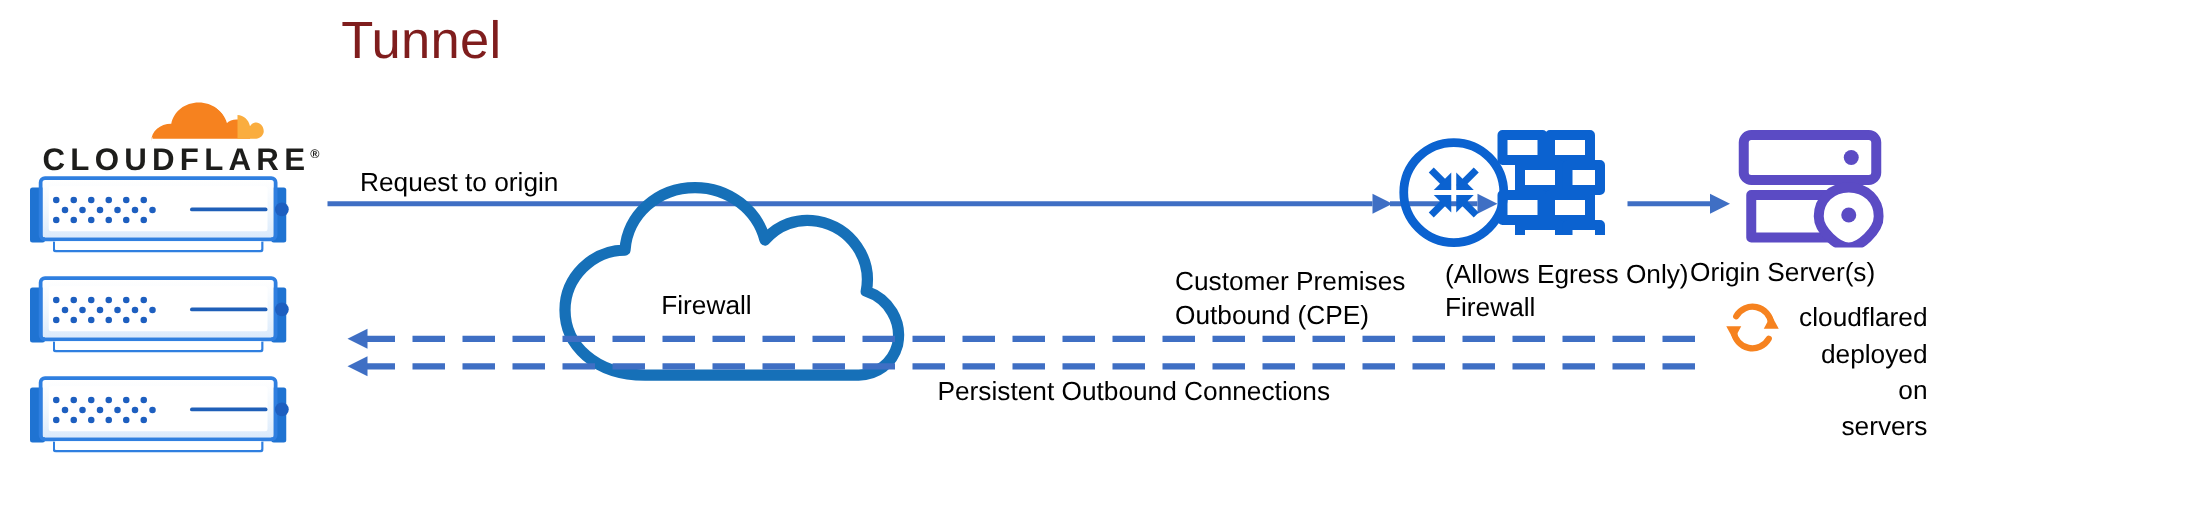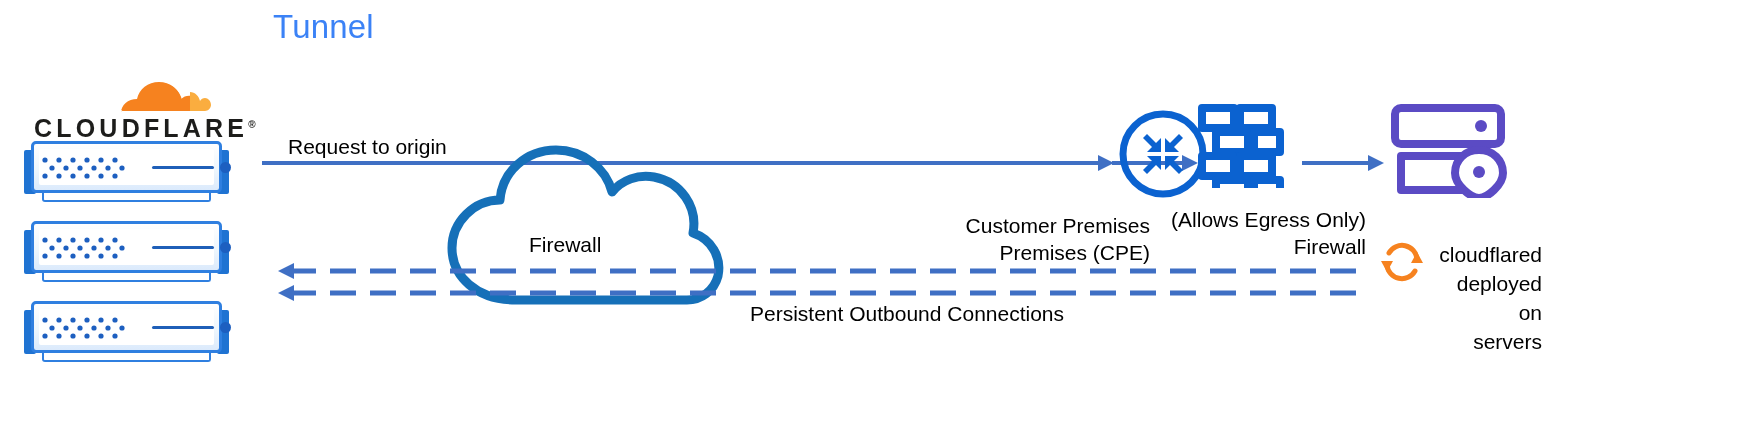--- a/index.html
+++ b/index.html
@@ -7,21 +7,21 @@
     width:1754px;height:422px;background:#ffffff;
     font-family:"Liberation Sans", sans-serif;
     position:relative;overflow:hidden;
   }
   .stage{position:absolute;inset:0;}
   .abs{position:absolute;}
 
   
   #title{
     left:273px;top:8px;
-    font-size:33px;color:#3b82f6;letter-spacing:.2px;
+    font-size:42px;color:#7f1d1d;letter-spacing:.2px;
     white-space:nowrap;
   }
 
   
   #cf-logo{left:34px;top:78px;width:186px;height:62px;}
   #cf-wordmark{
     position:absolute;left:0;top:36px;width:186px;
     font-size:25px;font-weight:bold;letter-spacing:4.2px;
     color:#1d1d1b;white-space:nowrap;
   }
@@ -55,21 +55,21 @@
     position:absolute;left:128px;top:25px;width:62px;height:3px;
     background:#1f5fb8;border-radius:2px;
   }
   .srv-led{
     position:absolute;left:196px;top:21px;width:11px;height:11px;
     border-radius:50%;background:#1d5fc0;
   }
 
   
   .lbl{color:#000000;font-size:21px;line-height:26px;white-space:nowrap;}
-  .lbl.c{text-align:right;}
+  .lbl.c{text-align:left;}
   #lbl-request{left:288px;top:134px;}
   #lbl-internet{left:529px;top:232px;}
   #lbl-cf-ip{left:246px;top:305px;line-height:29px;white-space:normal;width:130px;}
   #lbl-persistent{left:730px;top:301px;margin-left:20px;}
   #lbl-cpe{left:940px;top:212px;width:210px;line-height:27px;white-space:normal;}
   #lbl-firewall{left:1156px;top:206px;width:210px;line-height:27px;white-space:normal;}
   #lbl-origin{left:1352px;top:206px;width:200px;white-space:nowrap;}
   #lbl-cloudflared{
     left:1432px;top:240px;width:110px;
     line-height:29px;white-space:normal;text-align:right;
@@ -281,28 +281,29 @@
   <div class="abs lbl" id="lbl-request">Request to origin</div>
   <div class="abs lbl" id="lbl-internet">Firewall</div>
 
   <div class="abs lbl" id="lbl-cf-ip">
   </div>
 
   <div class="abs lbl" id="lbl-persistent">Persistent Outbound Connections</div>
 
   <div class="abs lbl c" id="lbl-cpe">
     <div>Customer Premises</div>
-    <div>Premises (CPE)</div>
+    <div>Outbound (CPE)</div>
   </div>
 
   <div class="abs lbl c" id="lbl-firewall">
     <div>(Allows Egress Only)</div>
     <div>Firewall</div>
   </div>
 
+  <div class="abs lbl c" id="lbl-origin">Origin Server(s)</div>
 
   <div class="abs lbl" id="lbl-cloudflared">
     <div>cloudflared</div>
     <div>deployed on</div>
     <div>servers</div>
   </div>
 
 </div>
 
 </body></html>

